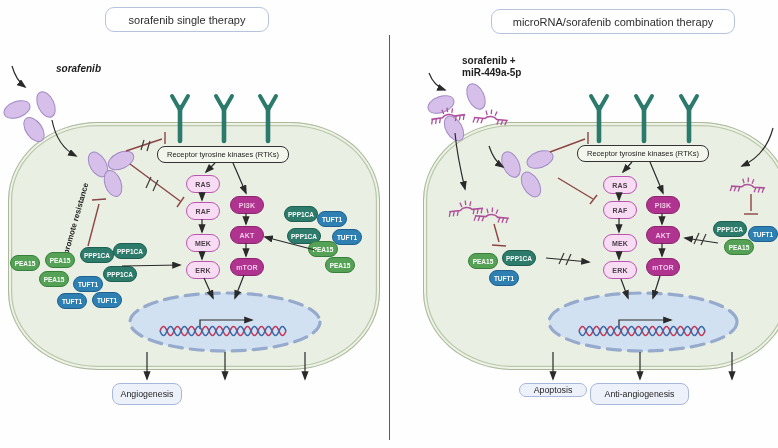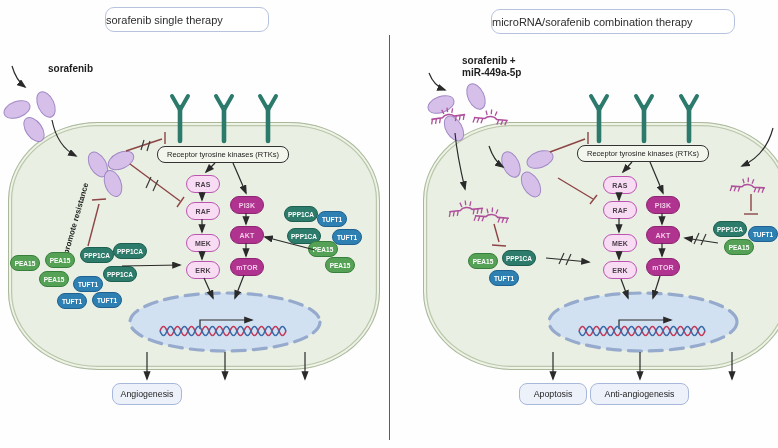--- a/index.html
+++ b/index.html
@@ -1,21 +1,21 @@
 <!DOCTYPE html>
 <html><head>
 <meta charset="utf-8">
 <style>
   html,body{margin:0;padding:0;background:#fff;}
   #stage{position:relative;width:778px;height:448px;background:#fefefe;overflow:hidden;
          font-family:"Liberation Sans",sans-serif;color:#222;}
   .panel{position:absolute;top:0;width:389px;height:448px;}
   .overlay{position:absolute;left:0;top:0;width:389px;height:448px;pointer-events:none;}
   .title-box{position:absolute;background:#fff;border:1.5px solid #b7c3de;border-radius:9px;
-             display:flex;align-items:center;font-size:11px;color:#2d2d2d;}
+             display:flex;align-items:center;justify-content:center;font-size:11px;color:#2d2d2d;}
   .cell{position:absolute;background:#e9efe2;border:1.5px solid #a9b89b;border-radius:90px/78px;
         box-shadow:inset 0 0 0 2px #eef3e6, inset 0 0 0 3.2px #bac7ac;}
   .rtk-box{position:absolute;background:#f3f6ec;border:1.2px solid #333;border-radius:8px;
            font-size:7.5px;color:#1d1d1d;display:flex;align-items:center;justify-content:center;}
   .pill{position:absolute;width:32px;height:16px;border-radius:9px;display:flex;align-items:center;
         justify-content:center;font-weight:bold;font-size:7px;letter-spacing:.2px;}
   .pill.light{background:#f8dcf4;border:1.3px solid #bc55b0;color:#4a3d48;}
   .pill.dark{background:#b03390;border:1.3px solid #8d2472;color:#f3cbe6;}
   .chip{position:absolute;height:14px;border-radius:8px;display:flex;align-items:center;
         justify-content:center;font-weight:bold;font-size:6.5px;color:#fff;}
@@ -39,21 +39,21 @@
 
 <div id="stage">
 
   <div class="panel" style="left:0;">
     <div class="title-box" style="left:105px;top:7px;width:162px;height:23px;">
       <span>sorafenib single therapy</span>
     </div>
 
     <div class="cell" style="left:8px;top:122px;width:370px;height:246px;"></div>
 
-    <div class="drug-label" style="left:48px;top:63px;">sorafenib</div>
+    <div class="drug-label" style="left:56px;top:63px;font-style:italic;">sorafenib</div>
 
     <div class="rot-label" style="left:33px;top:214px;">promote resistance</div>
 
     <div class="oval" style="left:3px;top:101px;transform:rotate(-20deg);"></div>
     <div class="oval" style="left:32px;top:96px;transform:rotate(65deg);"></div>
     <div class="oval" style="left:20px;top:121px;transform:rotate(55deg);"></div>
     <div class="oval" style="left:84px;top:156px;transform:rotate(60deg);"></div>
     <div class="oval" style="left:107px;top:152px;transform:rotate(-25deg);"></div>
     <div class="oval" style="left:99px;top:175px;transform:rotate(70deg);"></div>
 
@@ -181,21 +181,21 @@
     <div class="chip pea15" style="left:61px;top:253px;">PEA15</div>
     <div class="chip ppp1ca" style="left:95px;top:250px;">PPP1CA</div>
     <div class="chip tuft1" style="left:82px;top:270px;">TUFT1</div>
 
     <div class="chip ppp1ca" style="left:306px;top:221px;">PPP1CA</div>
     <div class="chip tuft1" style="left:341px;top:226px;">TUFT1</div>
     <div class="chip pea15" style="left:317px;top:239px;">PEA15</div>
 
     <div class="transcription" style="left:189px;top:301px;">Transcription</div>
 
-    <div class="outcome" style="left:112px;top:383px;width:68px;height:22px;">Apoptosis</div>
+    <div class="outcome" style="left:112px;top:383px;width:68px;height:14px;">Apoptosis</div>
     <div class="outcome" style="left:183px;top:383px;width:99px;height:22px;">Anti-angiogenesis</div>
 
     <svg class="overlay" viewBox="0 0 389 448">
       <defs>
         <marker id="ahR" markerWidth="8" markerHeight="6" refX="6.5" refY="3" orient="auto">
           <path d="M0,0 L8,3 L0,6 z" fill="#2a2a2a"></path>
         </marker>
         <g id="rtkR">
           <path d="M -8,96 L 0,110 M 8,96 L 0,110" stroke="#2b7a6c" stroke-width="4" fill="none" stroke-linecap="round"></path>
           <path d="M 0,107 L 0,141" stroke="#2b7a6c" stroke-width="4.6" fill="none" stroke-linecap="round"></path>

